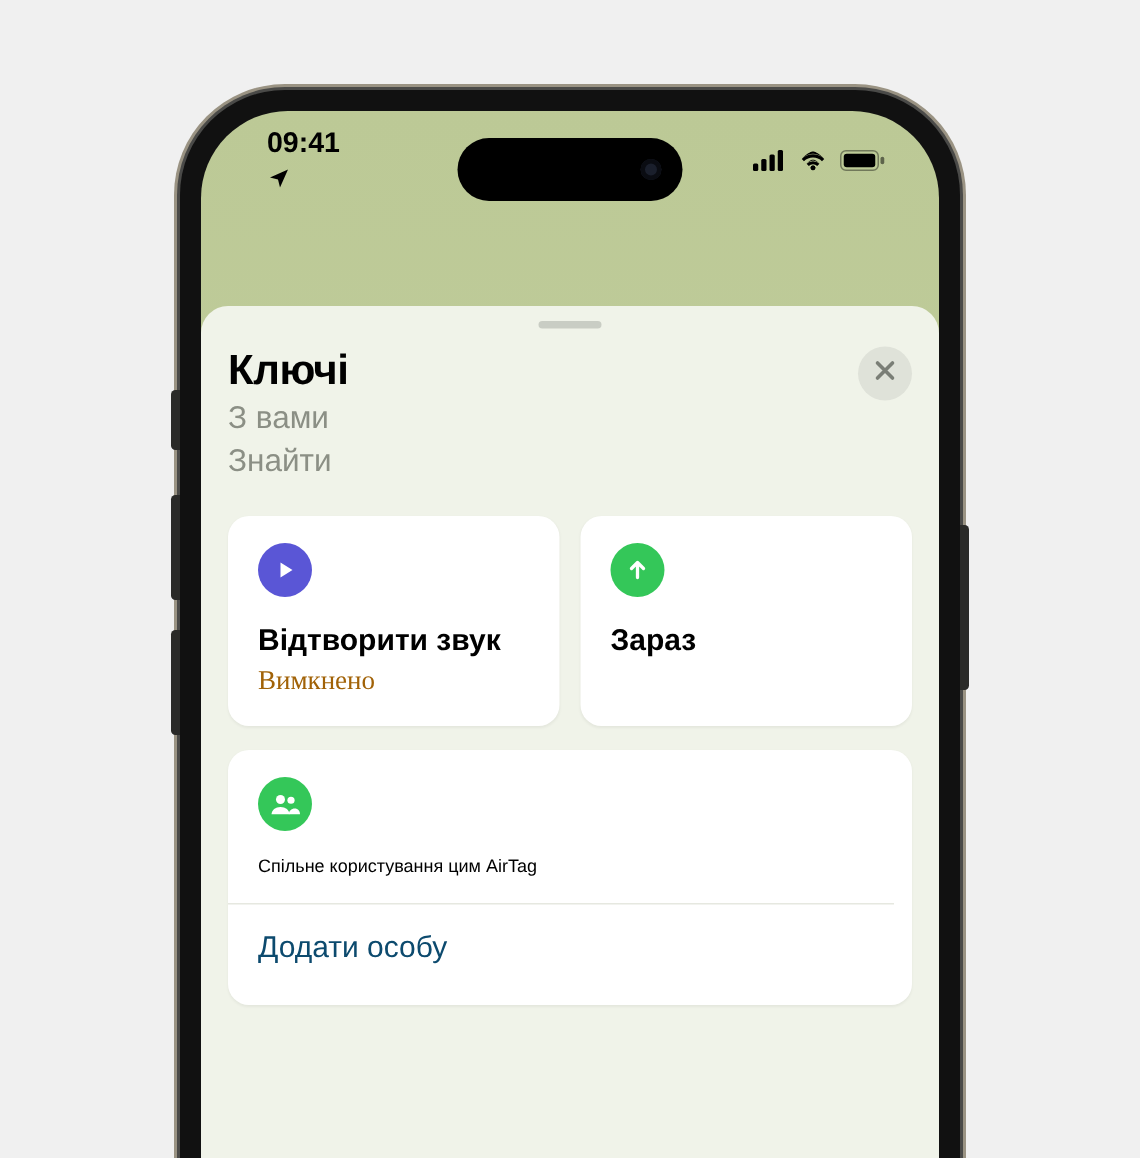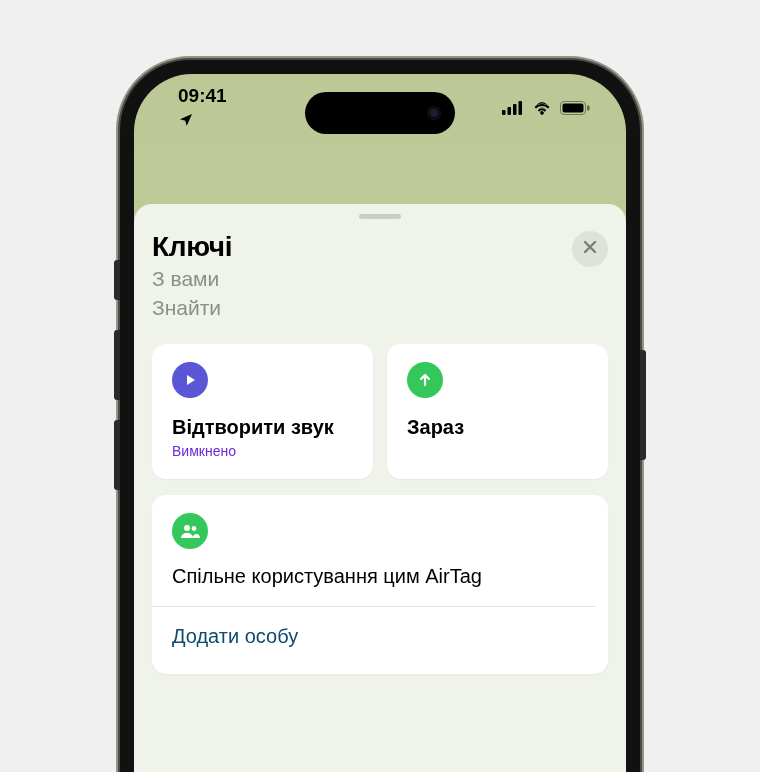--- a/index.html
+++ b/index.html
@@ -134,22 +134,22 @@
     height: 36px;
     border-radius: 50%;
     display: flex;
     align-items: center;
     justify-content: center;
     margin-bottom: 18px;
   }
   .ic-purple { background: #5a56d6; }
   .ic-green { background: #34c759; }
   .card .card-title { font-size: 20px; font-weight: 600; color: #000; margin-bottom: 4px; }
-  .card .card-sub { font-size: 14px; color: #6d28d9; }
-  .share-card .card-title { font-size: 20px; font-weight: 400; color: #000; margin-top: 4px; margin-bottom: 0; }
+  .card .card-sub { font-size: 18px; color: #a16207; font-family: Liberation Serif, serif; }
+  .share-card .card-title { font-size: 12px; font-weight: 400; color: #000; margin-top: 4px; margin-bottom: 0; }
   .share-card .icon-circle { margin-bottom: 16px; }
   .divider { height: 1px; background: #e6e8e0; margin: 18px -20px 0 -20px; }
   .link {
     font-size: 20px;
     color: #0c4a6e;
     padding: 18px 0 6px 0;
     cursor: pointer;
   }
 </style>
 </head>

